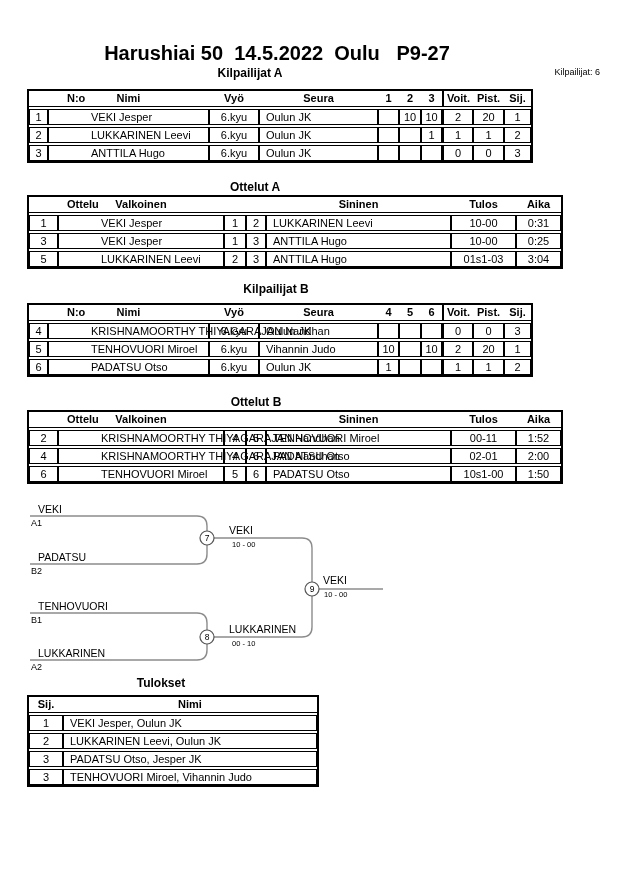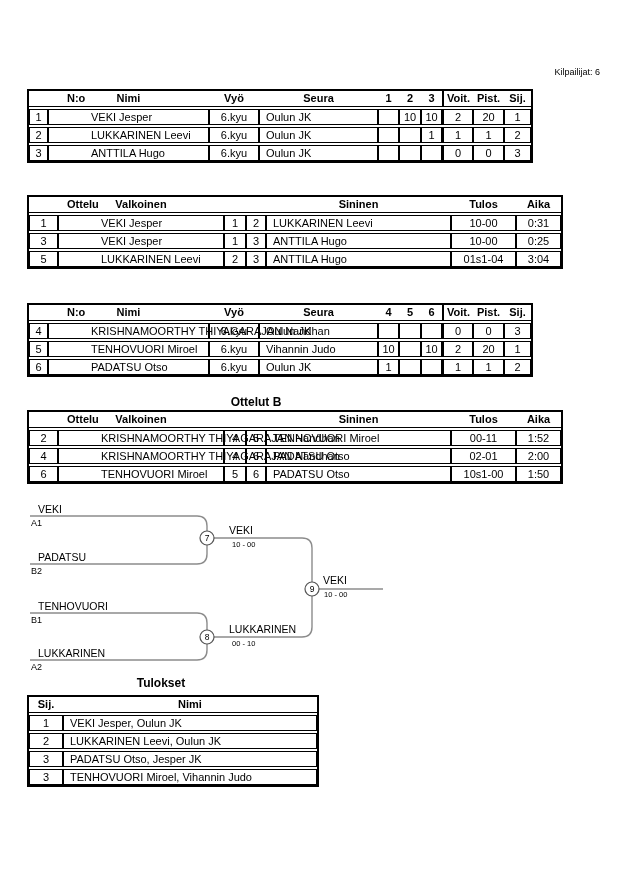--- a/index.html
+++ b/index.html
@@ -37,20 +37,22 @@
   .b-score { font-size: 7.5px; fill: #8c8c8c; }
   .b-num { font-size: 8.5px; }
   .b-line { stroke: #8c8c8c; stroke-width: 1.4; fill: none; }
   .b-circle { stroke: #555555; stroke-width: 1.2; fill: #ffffff; }
 </style>
 </head>
 <body>
 
 <div class="page">
 
+  <div class="main-title">Harushiai 50  14.5.2022  Oulu   P9-27</div>
+  <div class="section-title" style="left:100px;top:66px">Kilpailijat A</div>
   <div class="count-label">Kilpailijat: 6</div>
 
   <div class="tbl" style="left:27px;top:89px;width:506px">
     <table>
       <colgroup>
           <col style="width:19px">
           <col style="width:161px">
           <col style="width:50px">
           <col style="width:119px">
           <col style="width:21px">
@@ -116,20 +118,21 @@
           <td></td>
           <td></td>
           <td class="thick-l">0</td>
           <td>0</td>
           <td>3</td>
         </tr>
       </tbody>
     </table>
   </div>
 
+  <div class="section-title" style="left:105px;top:180px">Ottelut A</div>
 
   <div class="tbl" style="left:27px;top:195px;width:536px">
     <table>
       <colgroup>
           <col style="width:29px">
           <col style="width:166px">
           <col style="width:22px">
           <col style="width:20px">
           <col style="width:185px">
           <col style="width:65px">
@@ -172,27 +175,28 @@
           <td>0:25</td>
         </tr>
         <tr>
           <td>5</td>
           <td class="al rel">
               <span class="ovf">LUKKARINEN Leevi</span>
             </td>
           <td>2</td>
           <td>3</td>
           <td class="al">ANTTILA Hugo</td>
-          <td>01s1-04</td>
+          <td>01s1-03</td>
           <td>3:04</td>
         </tr>
       </tbody>
     </table>
   </div>
 
+  <div class="section-title" style="left:126px;top:282px">Kilpailijat B</div>
 
   <div class="tbl" style="left:27px;top:303px;width:506px">
     <table>
       <colgroup>
           <col style="width:19px">
           <col style="width:161px">
           <col style="width:50px">
           <col style="width:119px">
           <col style="width:21px">
           <col style="width:22px">

